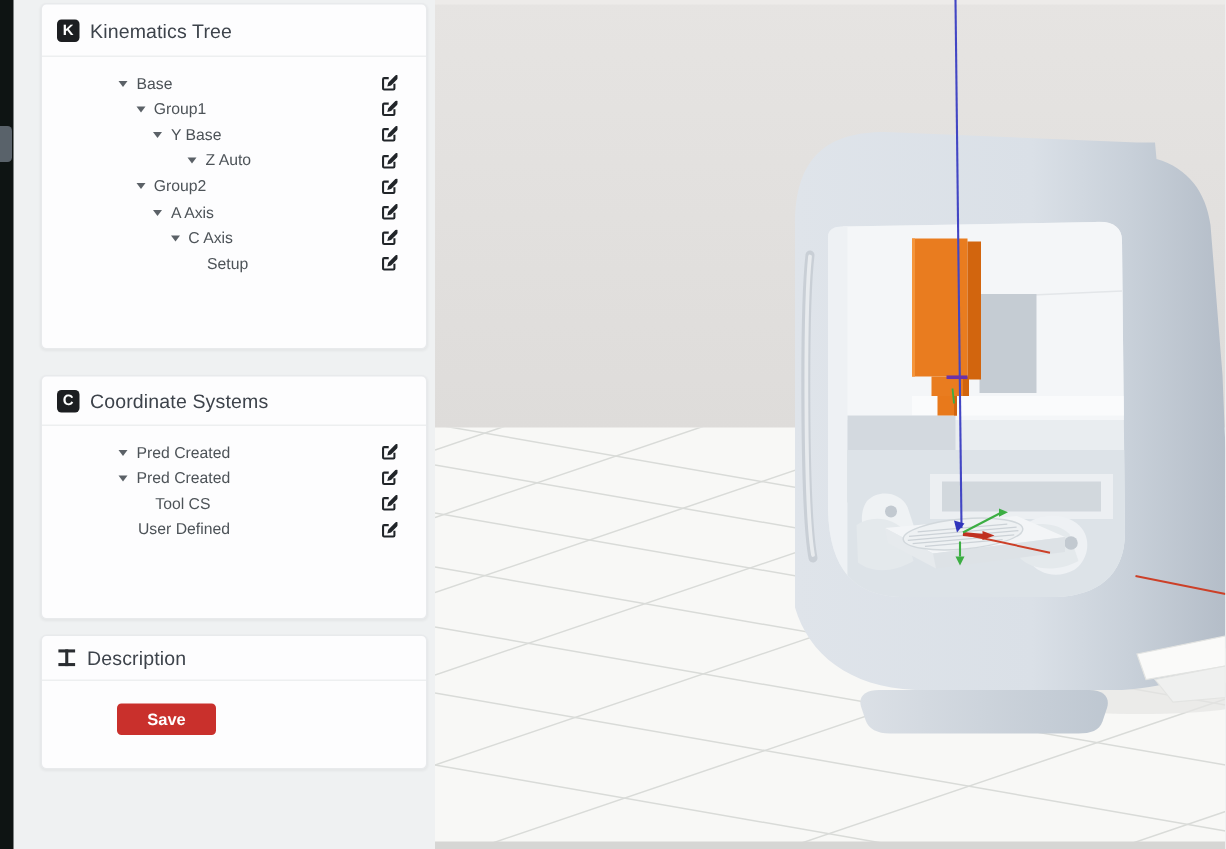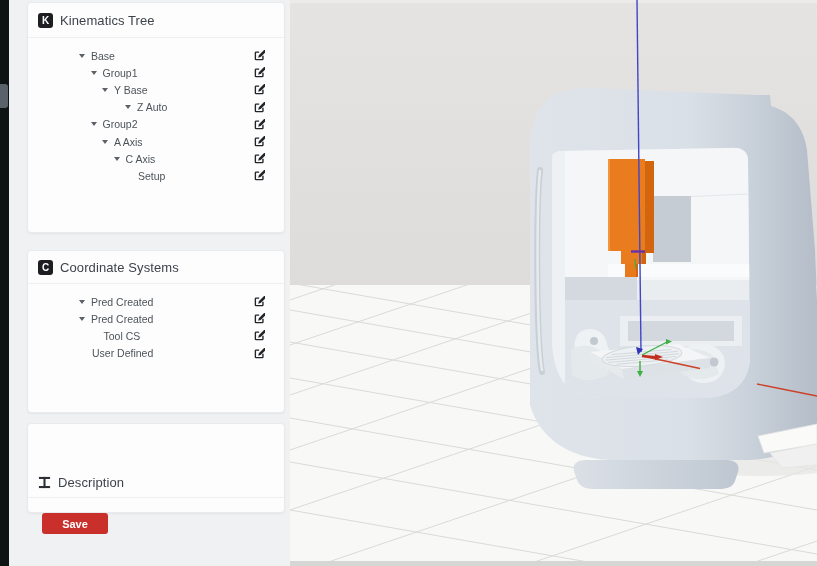--- a/index.html
+++ b/index.html
@@ -34,21 +34,21 @@
   #card-kinematics{top:2px;height:231px;}
   #card-coords{top:250px;height:163px;}
   #card-desc{top:423px;height:90px;}
 
   .panel-header{
     display:flex;align-items:center;gap:7px;
     padding:0 10px;border-bottom:1px solid #edeff0;
   }
   #card-kinematics .panel-header{height:34px;}
   #card-coords .panel-header{height:32px;}
-  #card-desc .panel-header{height:29px;margin-top:44px;}
+  #card-desc .panel-header{height:29px;}
   .badge{
     width:15px;height:15px;background:#1c1e21;color:#ffffff;
     border-radius:3px;font-size:10px;font-weight:bold;
     display:flex;align-items:center;justify-content:center;flex:0 0 auto;
   }
   .panel-title{font-size:13px;color:#3d434b;letter-spacing:.1px;}
   .hdr-icon{display:flex;align-items:center;flex:0 0 auto;}
 
   .tree{padding:9px 18px 6px 19px;margin-left:32px;}
   .trow{display:flex;align-items:center;height:17.2px;}
@@ -59,21 +59,21 @@
     border-top:4px solid #5b6167;cursor:pointer;
   }
   .caret.ph{border:none;width:7px;cursor:default;}
   .tlabel{font-size:10.5px;color:#4d5358;white-space:nowrap;}
   .edit{
     margin-left:auto;background:none;border:none;padding:0 1px;
     display:flex;align-items:center;cursor:pointer;color:#212529;
   }
   .edit svg{display:block;}
 
-  .desc-body{padding:15px 12px 0 14px;}
+  .desc-body{padding:15px 12px 0 14px;margin-left:36px;}
   .save-btn{
     width:66px;height:21px;background:#c9302c;color:#fff;
     border:none;border-radius:3px;font-size:11px;font-weight:bold;
     font-family:"Liberation Sans",sans-serif;cursor:pointer;
   }
 
   
   .viewport{position:absolute;left:290px;top:0;width:527px;height:566px;}
   .viewport svg{display:block;}
 </style>

